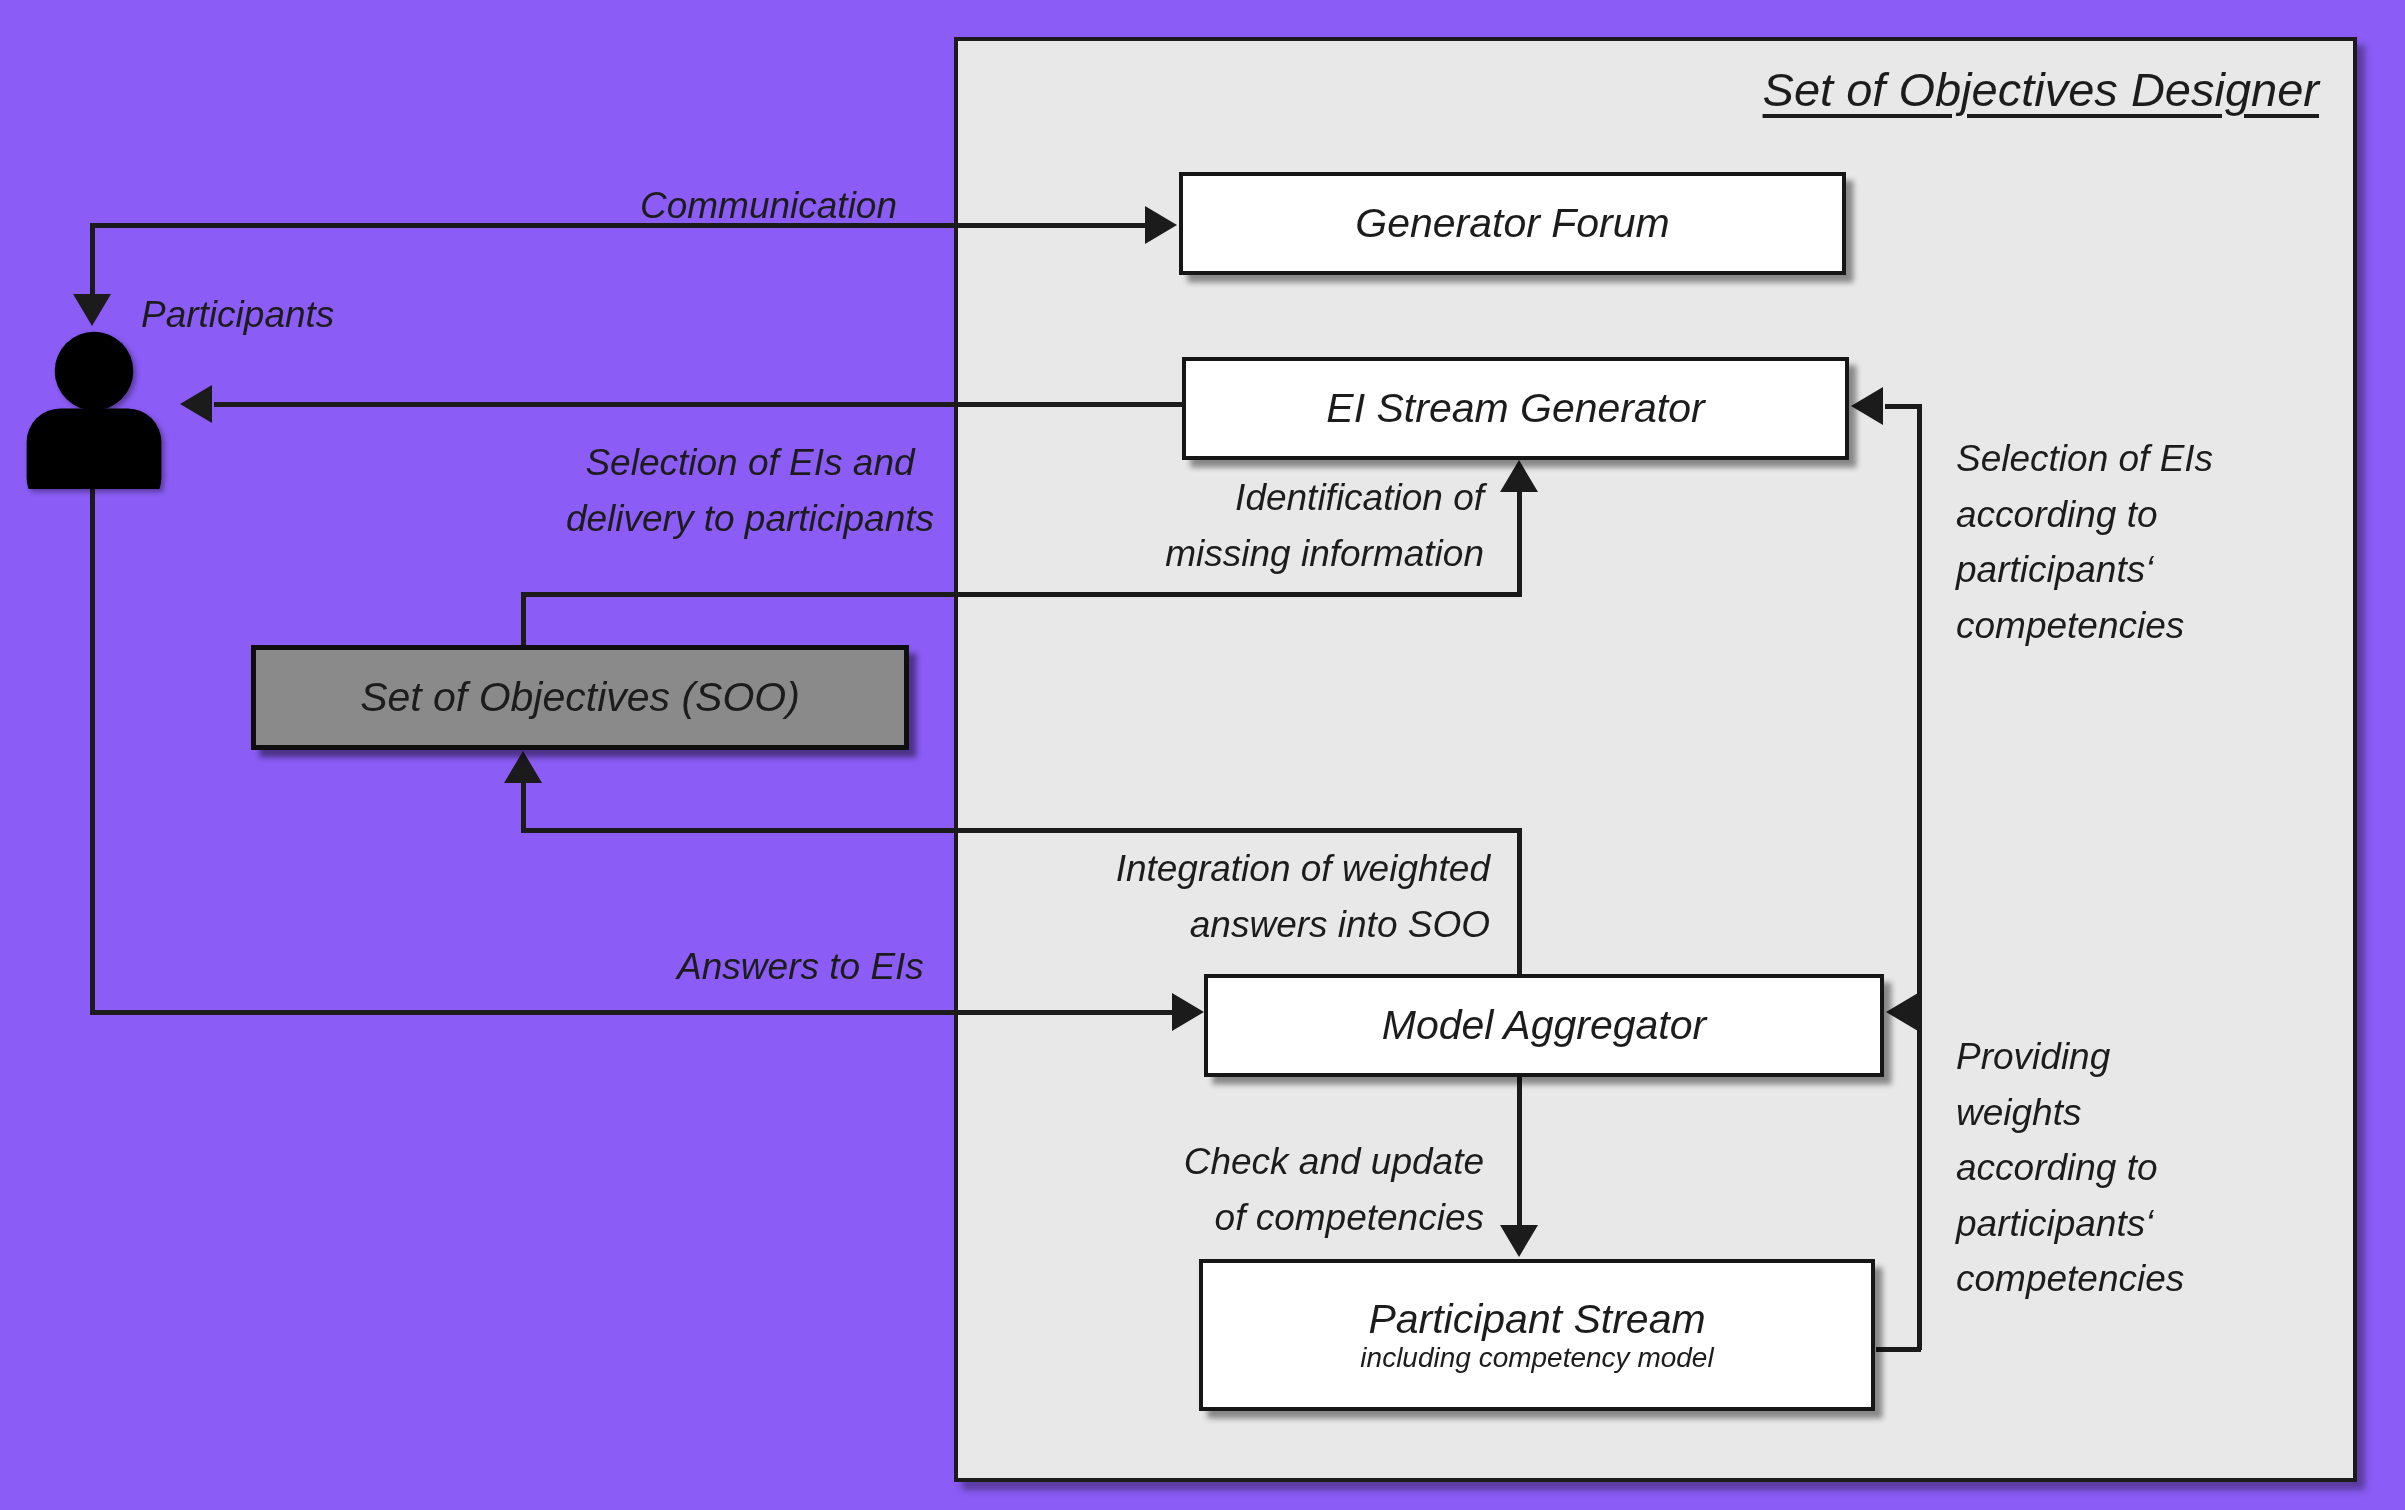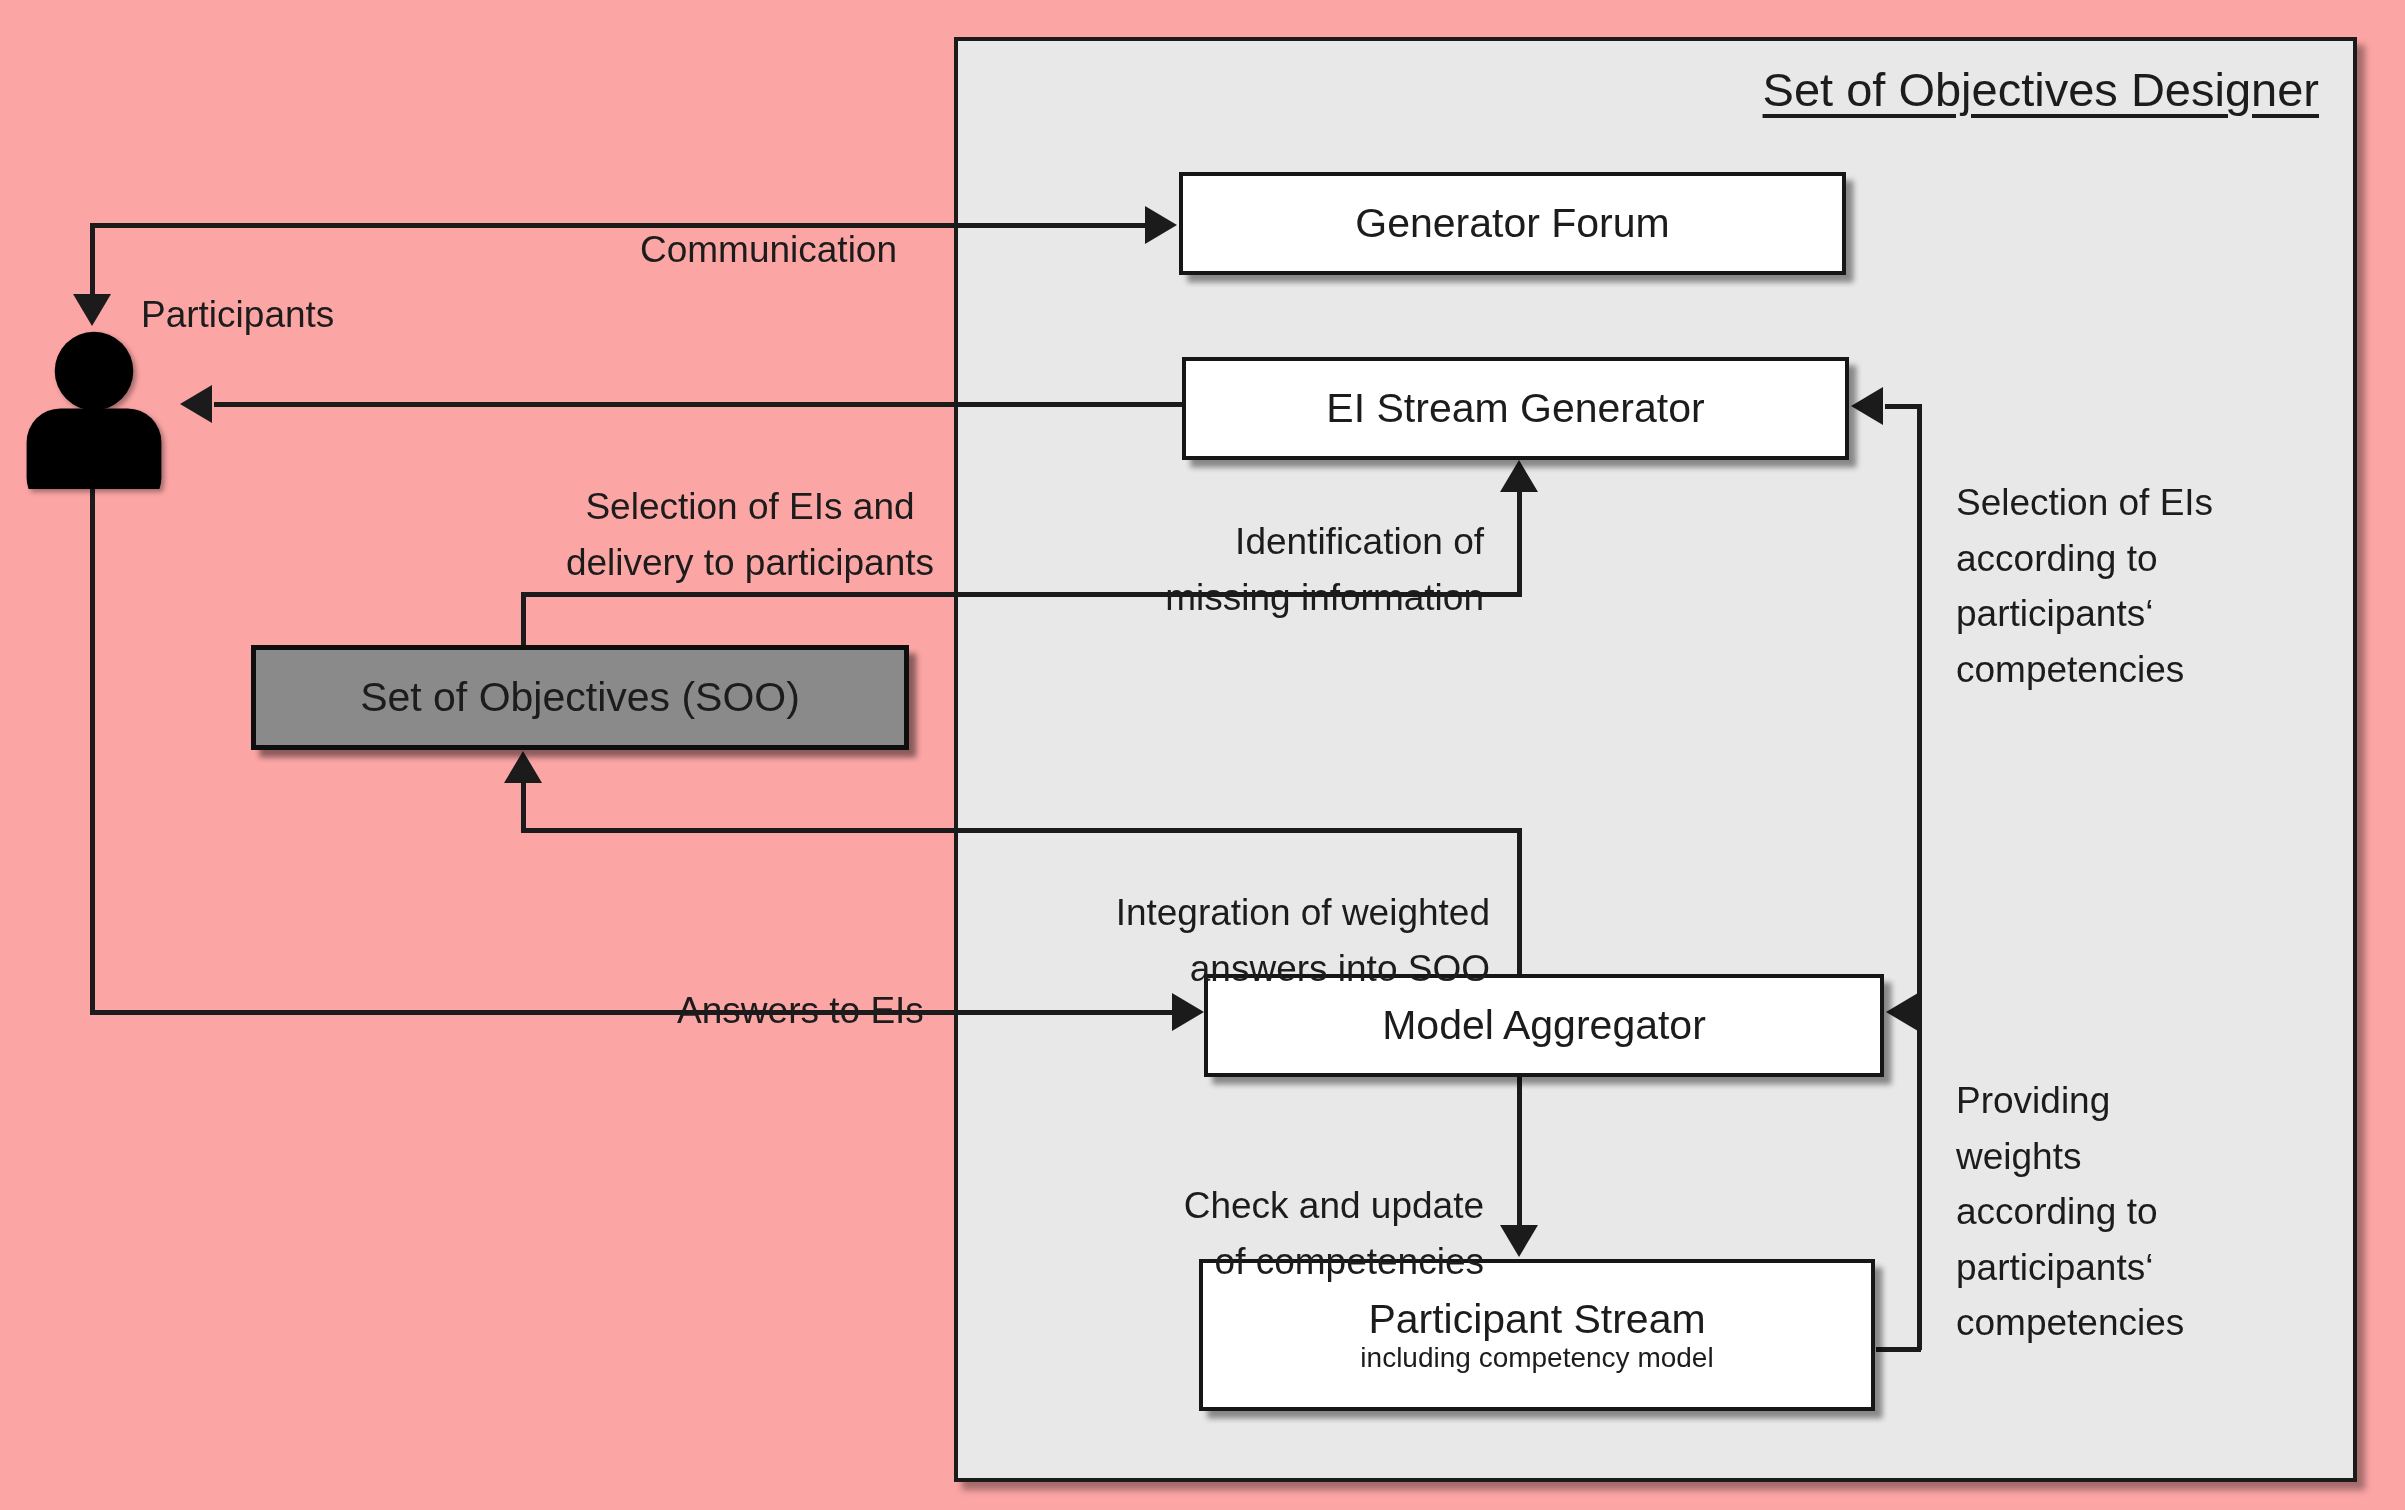--- a/index.html
+++ b/index.html
@@ -1,18 +1,18 @@
 <!DOCTYPE html>
 <html style="font-size:15px"><head>
 <meta charset="utf-8">
 <style>
   html,body{margin:0;padding:0;background:#ffffff;}
   #stage{
-    position:relative;width:2406px;height:1510px;background:#fca5a5;
-    font-family:"Liberation Sans", sans-serif;color:#1c1c1c;overflow:hidden;
+    position:relative;width:2406px;height:1510px;background:#8b5cf6;
+    font-family:"Liberation Sans", sans-serif;color:#1c1c1c;overflow:hidden;font-style:italic;
   }
   .abs{position:absolute;}
   
   .container{
     left:954px;top:37px;width:1403px;height:1445px;box-sizing:border-box;
     background:#e9e8e8;border:4.7px solid #1b1b1b;
     box-shadow:8.4px 8.4px 6.6px rgba(0,0,0,0.35);
   }
   .designer-title{
     left:1593px;top:62px;width:726px;text-align:right;
@@ -39,21 +39,21 @@
   }
   
   .ln{background:#1b1b1b;}
   
   .ah{width:0;height:0;}
   .ah-right{border-top:19px solid transparent;border-bottom:19px solid transparent;border-left:32px solid #1b1b1b;}
   .ah-left {border-top:19px solid transparent;border-bottom:19px solid transparent;border-right:32px solid #1b1b1b;}
   .ah-down {border-left:19px solid transparent;border-right:19px solid transparent;border-top:32px solid #1b1b1b;}
   .ah-up   {border-left:19px solid transparent;border-right:19px solid transparent;border-bottom:32px solid #1b1b1b;}
   
-  .lbl{font-size:37px;line-height:1.5;white-space:pre-line;margin-top:44px;}
+  .lbl{font-size:37px;line-height:1.5;white-space:pre-line;}
   .lbl-center{text-align:center;}
   .lbl-right{text-align:right;}
   .lbl-left{text-align:left;}
   .participants-lbl{font-size:37px;}
   
   .person-svg{filter:drop-shadow(3.7px 3.7px 2.8px rgba(0,0,0,0.35));}
 </style>
 </head>
 <body>
 

